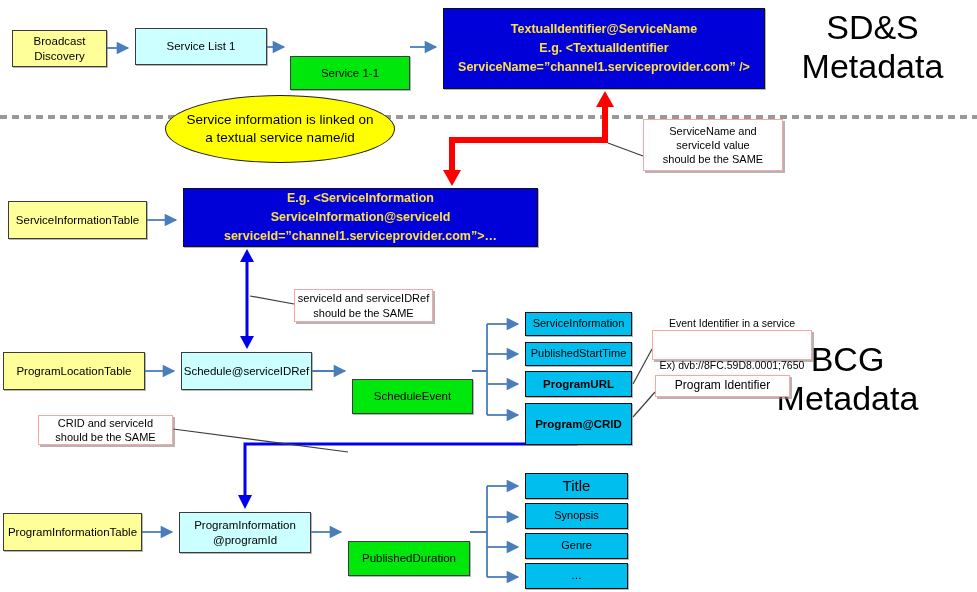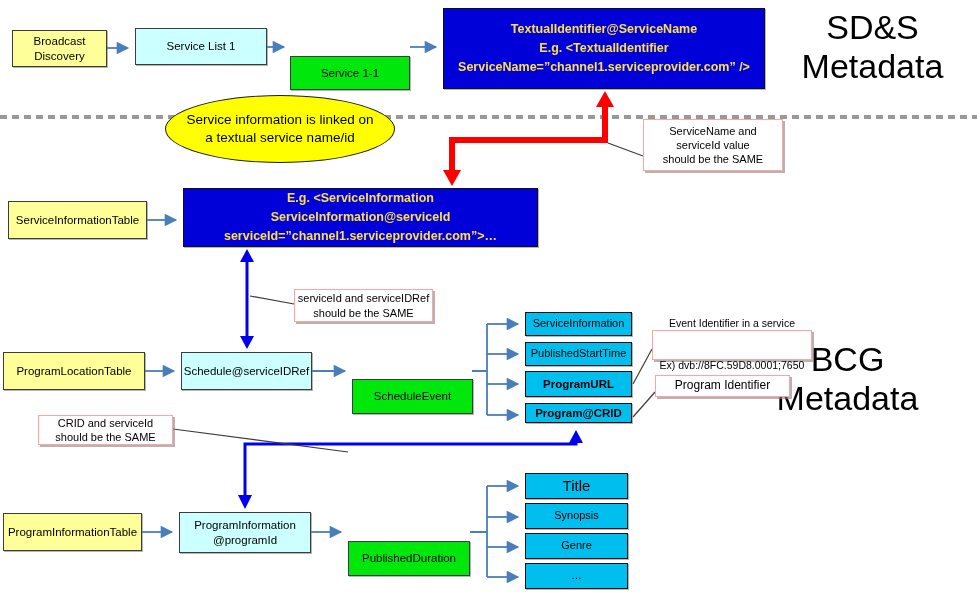--- a/index.html
+++ b/index.html
@@ -160,21 +160,21 @@
 
   <div class="box cyan" style="left:525px;top:312px;width:107px;height:24px;font-size:11px;z-index:2">
     <div class="lbl">ServiceInformation</div>
   </div>
   <div class="box cyan" style="left:525px;top:342px;width:107px;height:24px;font-size:11px;z-index:2">
     <div class="lbl">PublishedStartTime</div>
   </div>
   <div class="box cyan bold" style="left:525px;top:371px;width:107px;height:26px;font-size:11.5px;z-index:2">
     <div class="lbl">ProgramURL</div>
   </div>
-  <div class="box cyan bold" style="left:525px;top:403px;width:107px;height:20px;font-size:11.5px;z-index:2">
+  <div class="box cyan bold" style="left:525px;top:403px;width:107px;height:42px;font-size:11.5px;z-index:2">
     <div class="lbl">Program@CRID</div>
   </div>
 
   <div class="callout" style="left:652px;top:330px;width:160px;height:30px;font-size:10.5px;gap:28px;">
     <div class="lbl">Event Identifier in a service</div>
     <div class="lbl">Ex) dvb://8FC.59D8.0001;7650</div>
   </div>
 
   <div class="callout" style="left:655px;top:375px;width:135px;height:22px;font-size:12px;">
     <div class="lbl">Program Identifier</div>

